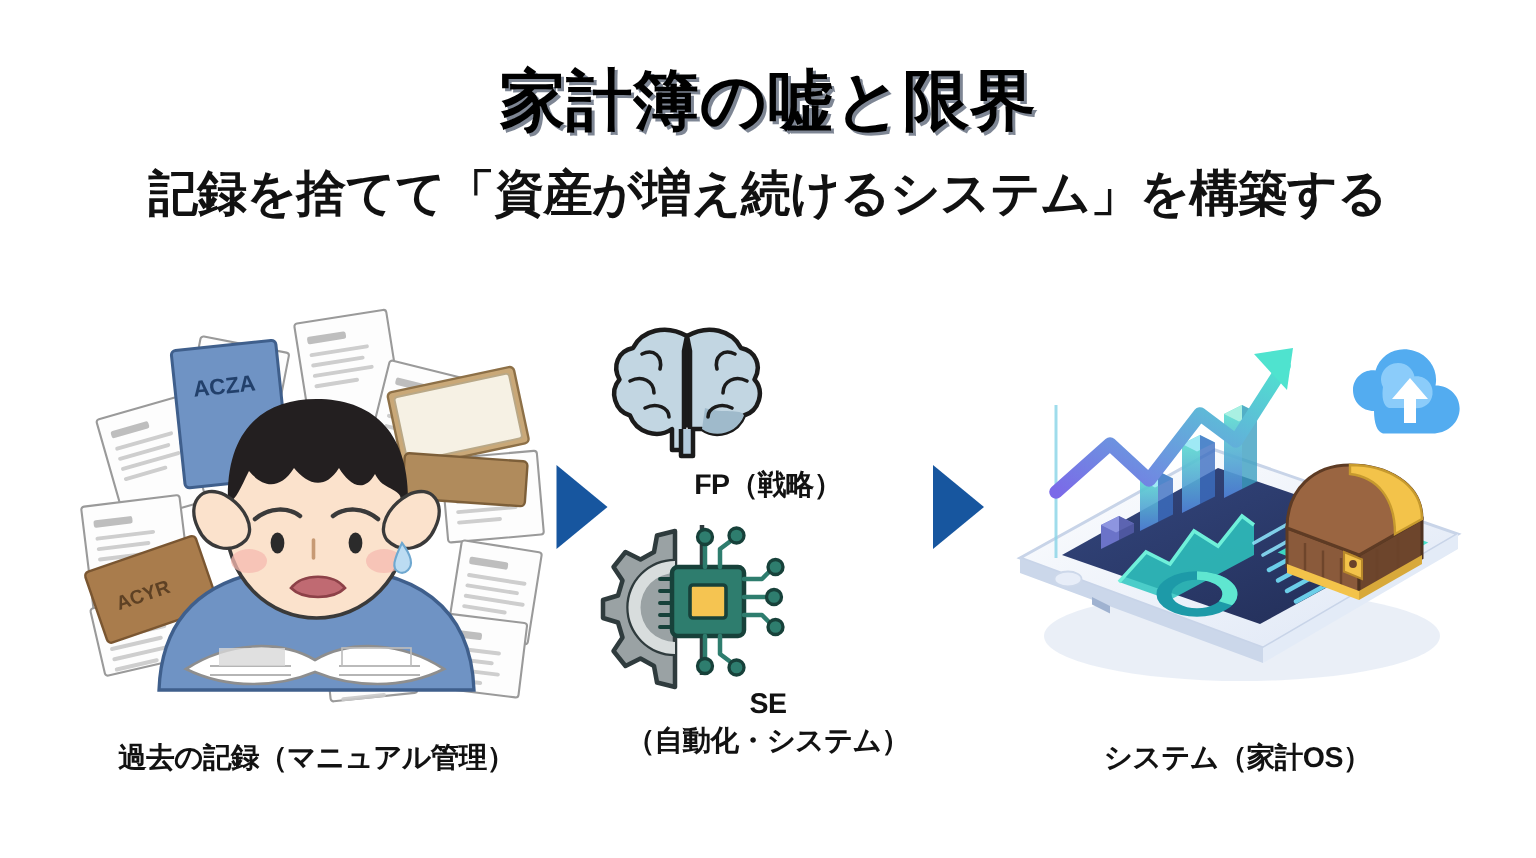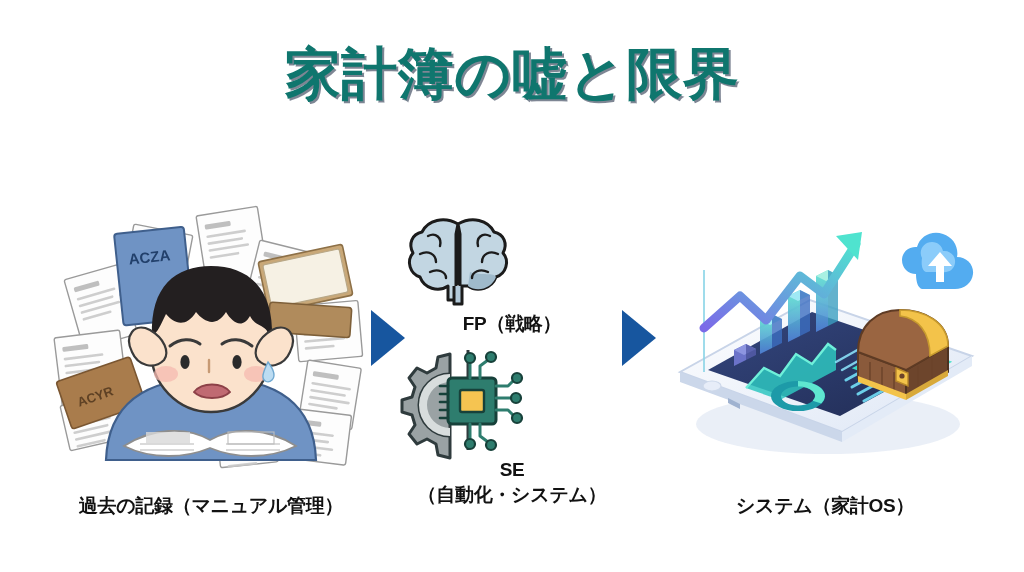--- a/index.html
+++ b/index.html
@@ -21,24 +21,24 @@
 
   
   .header {
     position: absolute;
     left: 0;
     top: 46px;
     width: 1024px;
     text-align: center;
   }
   .title {
-    font-size: 56px;
+    font-size: 44px;
     line-height: 1.0;
     font-weight: 700;
-    color: #0f766e;
+    color: #000000;
     letter-spacing: 0.5px;
     text-shadow: 2px 2px 0 rgba(20,35,60,0.55);
     white-space: nowrap;
   }
   .subtitle {
     margin-top: 22px;
     font-size: 33px;
     line-height: 1.0;
     font-weight: 700;
     color: #111111;
@@ -126,20 +126,21 @@
 
   svg { display: block; overflow: visible; }
 </style>
 </head>
 <body>
 
 <div id="slide">
 
   <div class="header">
     <div class="title">家計簿の嘘と限界</div>
+    <div class="subtitle">記録を捨てて「資産が増え続けるシステム」を構築する</div>
   </div>
 
   <div class="flow">
 
     <div class="stage stage-left">
       <div class="art art-left">
         <svg width="330" height="250" viewBox="0 0 330 250" aria-hidden="true">
           <defs>
             <g id="paper-lines">
               <rect x="7" y="10" width="26" height="5" rx="1.5" fill="#b8b8b8"></rect>

